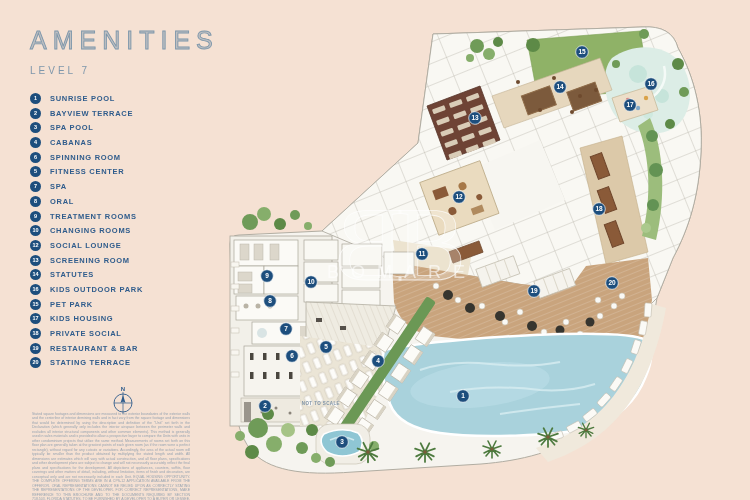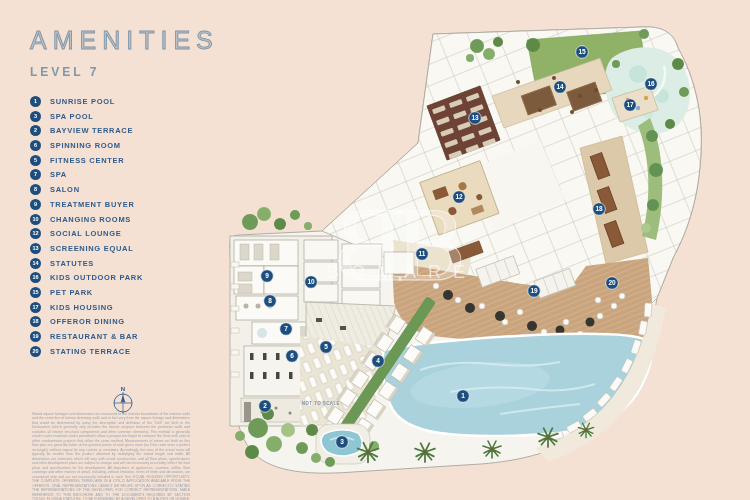--- a/index.html
+++ b/index.html
@@ -2,21 +2,21 @@
 <html><head>
 <meta charset="utf-8">
 <style>
   html,body{margin:0;padding:0;}
   .stage{position:relative;width:750px;height:500px;background:#f5e1d3;overflow:hidden;
          font-family:"Liberation Sans",sans-serif;}
   .stage svg{position:absolute;left:0;top:0;}
   .panel{position:absolute;left:22px;top:26px;width:210px;margin-left:8px;}
   .title{font-size:25px;font-weight:500;letter-spacing:6px;color:rgba(126,151,171,0.45);
          -webkit-text-stroke:0.9px #7e97ab;}
-  .level{margin-top:10px;font-size:12px;letter-spacing:3px;color:#7e97ab;font-weight:bold;}
+  .level{margin-top:10px;font-size:10px;letter-spacing:3px;color:#7e97ab;font-weight:normal;}
   .legend{margin-top:17px;display:flex;flex-direction:column;gap:3.7px;}
   .legend-row{display:flex;align-items:center;gap:9px;height:11px;}
   .legend-num{flex:0 0 11px;width:11px;height:11px;border-radius:50%;background:#1d4e7d;
               color:#fff;font-size:5.5px;font-weight:bold;line-height:11px;text-align:center;}
   .legend-lbl{font-size:7.5px;font-weight:bold;letter-spacing:0.7px;color:#2f5c8c;white-space:nowrap;}
   #compass{position:absolute;left:108px;top:384px;}
   #scale-note{position:absolute;left:40px;top:401px;width:300px;text-align:right;
               font-size:9px;font-weight:bold;letter-spacing:0.8px;color:#7e93a8;
               transform:scale(0.5);transform-origin:100% 0;}
   #disclaimer{position:absolute;left:32px;top:411px;width:316px;font-size:7px;line-height:9px;
@@ -436,78 +436,82 @@
 
 <div class="panel">
   <div class="title">AMENITIES</div>
   <div class="level">LEVEL 7</div>
   <div class="legend" id="legend-list">
         <div class="legend-row">
           <span class="legend-num">1</span>
           <span class="legend-lbl">SUNRISE POOL</span>
         </div>
         <div class="legend-row">
+          <span class="legend-num">2</span>
+          <span class="legend-lbl">BAYVIEW TERRACE</span>
+        </div>
+        <div class="legend-row">
           <span class="legend-num">3</span>
           <span class="legend-lbl">SPA POOL</span>
         </div>
         <div class="legend-row">
-          <span class="legend-num">2</span>
-          <span class="legend-lbl">BAYVIEW TERRACE</span>
+          <span class="legend-num">4</span>
+          <span class="legend-lbl">CABANAS</span>
         </div>
         <div class="legend-row">
           <span class="legend-num">6</span>
           <span class="legend-lbl">SPINNING ROOM</span>
         </div>
         <div class="legend-row">
           <span class="legend-num">5</span>
           <span class="legend-lbl">FITNESS CENTER</span>
         </div>
         <div class="legend-row">
           <span class="legend-num">7</span>
           <span class="legend-lbl">SPA</span>
         </div>
         <div class="legend-row">
           <span class="legend-num">8</span>
-          <span class="legend-lbl">SALON</span>
+          <span class="legend-lbl">ORAL</span>
         </div>
         <div class="legend-row">
           <span class="legend-num">9</span>
-          <span class="legend-lbl">TREATMENT BUYER</span>
+          <span class="legend-lbl">TREATMENT ROOMS</span>
         </div>
         <div class="legend-row">
           <span class="legend-num">10</span>
           <span class="legend-lbl">CHANGING ROOMS</span>
         </div>
         <div class="legend-row">
           <span class="legend-num">12</span>
           <span class="legend-lbl">SOCIAL LOUNGE</span>
         </div>
         <div class="legend-row">
           <span class="legend-num">13</span>
-          <span class="legend-lbl">SCREENING EQUAL</span>
+          <span class="legend-lbl">SCREENING ROOM</span>
         </div>
         <div class="legend-row">
           <span class="legend-num">14</span>
           <span class="legend-lbl">STATUTES</span>
         </div>
         <div class="legend-row">
           <span class="legend-num">16</span>
           <span class="legend-lbl">KIDS OUTDOOR PARK</span>
         </div>
         <div class="legend-row">
           <span class="legend-num">15</span>
           <span class="legend-lbl">PET PARK</span>
         </div>
         <div class="legend-row">
           <span class="legend-num">17</span>
           <span class="legend-lbl">KIDS HOUSING</span>
         </div>
         <div class="legend-row">
           <span class="legend-num">18</span>
-          <span class="legend-lbl">OFFEROR DINING</span>
+          <span class="legend-lbl">PRIVATE SOCIAL</span>
         </div>
         <div class="legend-row">
           <span class="legend-num">19</span>
           <span class="legend-lbl">RESTAURANT &amp; BAR</span>
         </div>
         <div class="legend-row">
           <span class="legend-num">20</span>
           <span class="legend-lbl">STATING TERRACE</span>
         </div>
       </div>

